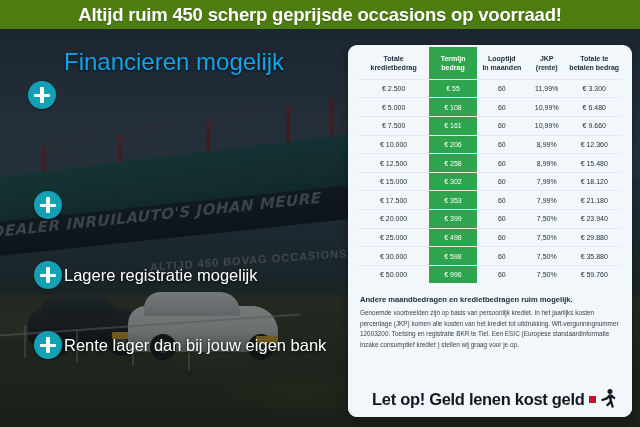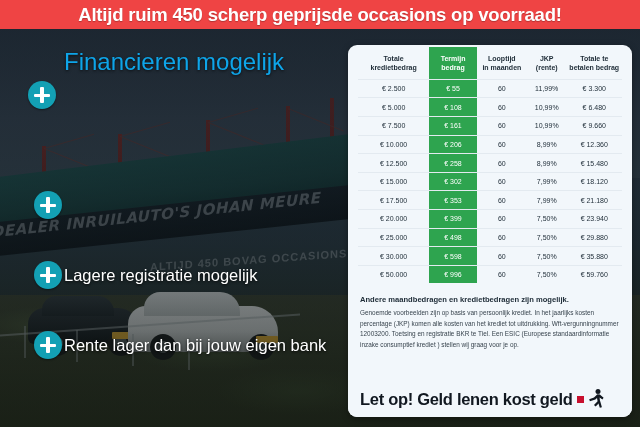--- a/index.html
+++ b/index.html
@@ -88,21 +88,21 @@
   }
   .post { position:absolute; width:2px; height:32px; background: rgba(150,158,160,.5); }
   .shade {
     position:absolute; inset:0;
     background: linear-gradient(180deg, rgba(14,22,30,.62) 0%, rgba(14,22,30,.48) 40%, rgba(12,18,14,.55) 100%);
   }
 
   
   .topbar {
     position: absolute; left: 0; top: 0; width: 640px; height: 29px;
-    background: #ef4444;
+    background: #4d7c0f;
     display: flex; align-items: center; justify-content: center;
   }
   .topbar .t {
     color: #ffffff; font-size: 18.5px; font-weight: bold;
     letter-spacing: -.2px; text-shadow: 0 1px 1px rgba(0,0,0,.25);
     font-family: "Liberation Sans", sans-serif;
   }
 
   
   .left { position: absolute; left: 0; top: 29px; width: 348px; height: 398px; }
@@ -149,21 +149,21 @@
   .tablewrap { padding: 2px 10px 0; }
 
   .note-title {
     margin: 12px 12px 4px; font-size: 7.6px; font-weight: bold; color: #1d2b36;
   }
   .note-body {
     margin: 0 12px; font-size: 6.4px; line-height: 1.62; color: #38444e; text-align: left;
   }
   .warnbar {
     position: absolute; left: 0; bottom: 0; width: 100%; height: 36px;
-    background: #f2f7fb; display: flex; align-items: center; padding-left: 12px;
+    background: #f2f7fb; display: flex; align-items: center; padding-left: 24px;
   }
   .warnbar .w {
     font-size: 16.5px; font-weight: bold; color: #111820; letter-spacing: -.3px;
   }
   .runner { margin-left: 4px; display:flex; align-items:center; }
   .redbox { width: 7px; height: 7px; background:#c8102e; margin-right: 1px; }
 </style>
 </head>
 <body>
 
@@ -336,21 +336,21 @@
               <td class="c1">€ 50.000</td>
               <td class="c2 hl">€ 996</td>
               <td class="c3">60</td>
               <td class="c4">7,50%</td>
               <td class="c5">€ 59.760</td>
             </tr>
           </tbody>
       </table>
     </div>
 
-    <div class="note-title">Andere maandbedragen en kredietbedragen zijn mogelijk.</div>
+    <div class="note-title">Andere maandbedragen en kredietbedragen ruim mogelijk.</div>
     <div class="note-body">Genoemde voorbeelden zijn op basis van persoonlijk krediet. In het jaarlijks kosten percentage (JKP) komen alle kosten van het krediet tot uitdrukking. Wft-vergunningnummer 12003200. Toetsing en registratie BKR te Tiel. Een ESIC (Europese standaardinformatie inzake consumptief krediet ) stellen wij graag voor je op.</div>
 
     <div class="warnbar">
       <span class="w">Let op! Geld lenen kost geld</span>
       <span class="runner">
         <span class="redbox"></span>
         <svg width="20" height="22" viewBox="0 0 20 22">
           <circle cx="13" cy="3.4" r="2.5" fill="#111820"></circle>
           <path d="M12.4 6.2 L9.0 9.6 L4.2 11.2 L4.9 13.3 L10.4 11.5 L12.0 10.0 L12.6 13.2 L9.0 17.0 L10.6 18.6 L15.1 14.0 L14.6 9.4 L17.4 11.4 L18.6 9.8 L14.8 6.6 Z" fill="#111820"></path>
           <path d="M12.9 13.6 L14.8 19.8 L16.9 19.2 L15.2 13.2 Z" fill="#111820"></path>

